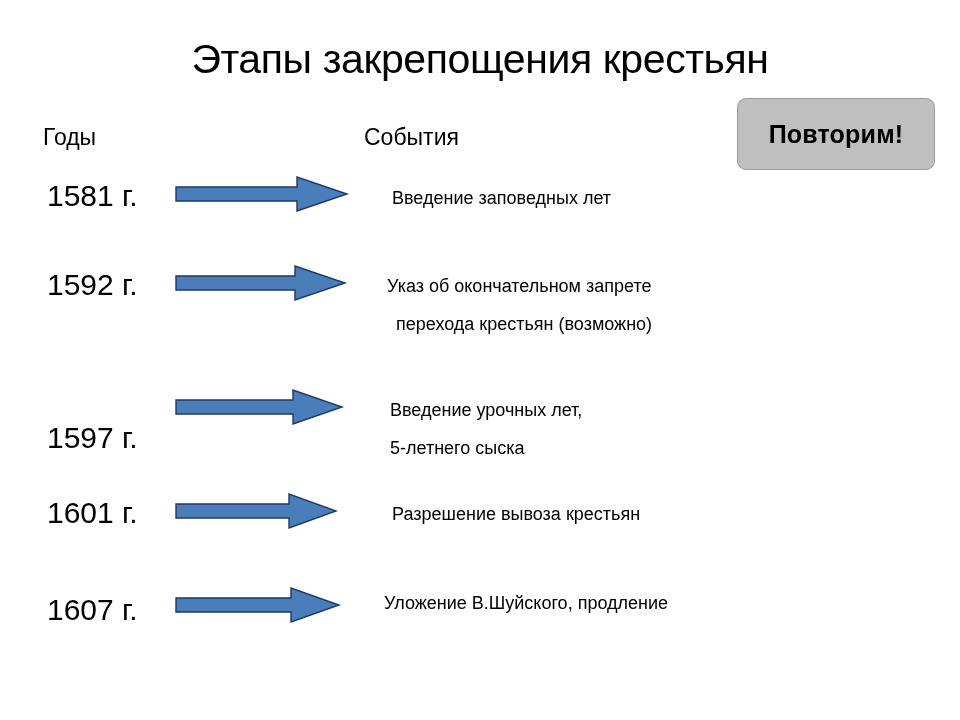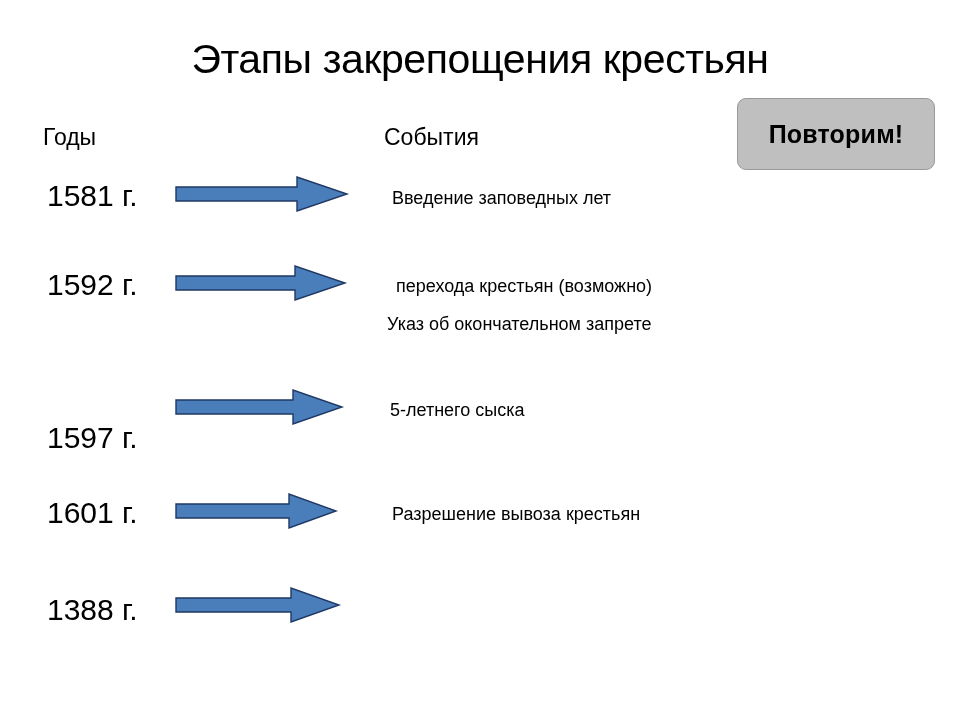--- a/index.html
+++ b/index.html
@@ -41,21 +41,21 @@
 
   
   .col-header {
     position: absolute;
     font-size: 23px;
     line-height: 28px;
     color: #000000;
     white-space: nowrap;
   }
   .col-header.years   { left: 43px;  top: 107px; }
-  .col-header.events  { left: 364px; top: 107px; margin-left: 20px; }
+  .col-header.events  { left: 364px; top: 107px; }
 
   
   .repeat-button {
     position: absolute;
     left: 737px;
     top: 82px;
     width: 198px;
     height: 72px;
     background: #bfbfbf;
     border: 1px solid #9a9a9a;
@@ -152,47 +152,49 @@
       <span class="line">Введение заповедных лет</span>
     </div>
   </div>
 
   <div class="row" id="row-1">
     <div class="year">1592 г.</div>
     <svg class="arrow" width="170" height="34" viewBox="0 0 170 34" preserveAspectRatio="none">
       <polygon points="0,10 119,10 119,0 169,17 119,34 119,24 0,24" fill="#4A7EBB" stroke="#1F3864" stroke-width="1.4" stroke-linejoin="miter"></polygon>
     </svg>
     <div class="event">
+      <span class="line">Указ об окончательном запрете</span>
       <span class="line indent">перехода крестьян (возможно)</span>
-      <span class="line">Указ об окончательном запрете</span>
     </div>
   </div>
 
   <div class="row" id="row-2">
     <div class="year">1597 г.</div>
     <svg class="arrow" width="167" height="34" viewBox="0 0 167 34" preserveAspectRatio="none">
       <polygon points="0,10 117,10 117,0 166,17 117,34 117,24 0,24" fill="#4A7EBB" stroke="#1F3864" stroke-width="1.4" stroke-linejoin="miter"></polygon>
     </svg>
     <div class="event">
+      <span class="line">Введение урочных лет,</span>
       <span class="line">5-летнего сыска</span>
     </div>
   </div>
 
   <div class="row" id="row-3">
     <div class="year">1601 г.</div>
     <svg class="arrow" width="161" height="34" viewBox="0 0 161 34" preserveAspectRatio="none">
       <polygon points="0,10 113,10 113,0 160,17 113,34 113,24 0,24" fill="#4A7EBB" stroke="#1F3864" stroke-width="1.4" stroke-linejoin="miter"></polygon>
     </svg>
     <div class="event">
       <span class="line">Разрешение вывоза крестьян</span>
     </div>
   </div>
 
   <div class="row" id="row-4">
-    <div class="year">1388 г.</div>
+    <div class="year">1607 г.</div>
     <svg class="arrow" width="164" height="34" viewBox="0 0 164 34" preserveAspectRatio="none">
       <polygon points="0,10 115,10 115,0 163,17 115,34 115,24 0,24" fill="#4A7EBB" stroke="#1F3864" stroke-width="1.4" stroke-linejoin="miter"></polygon>
     </svg>
     <div class="event">
+      <span class="line">Уложение В.Шуйского, продление</span>
     </div>
   </div>
 
 </div>
 
 </body></html>

